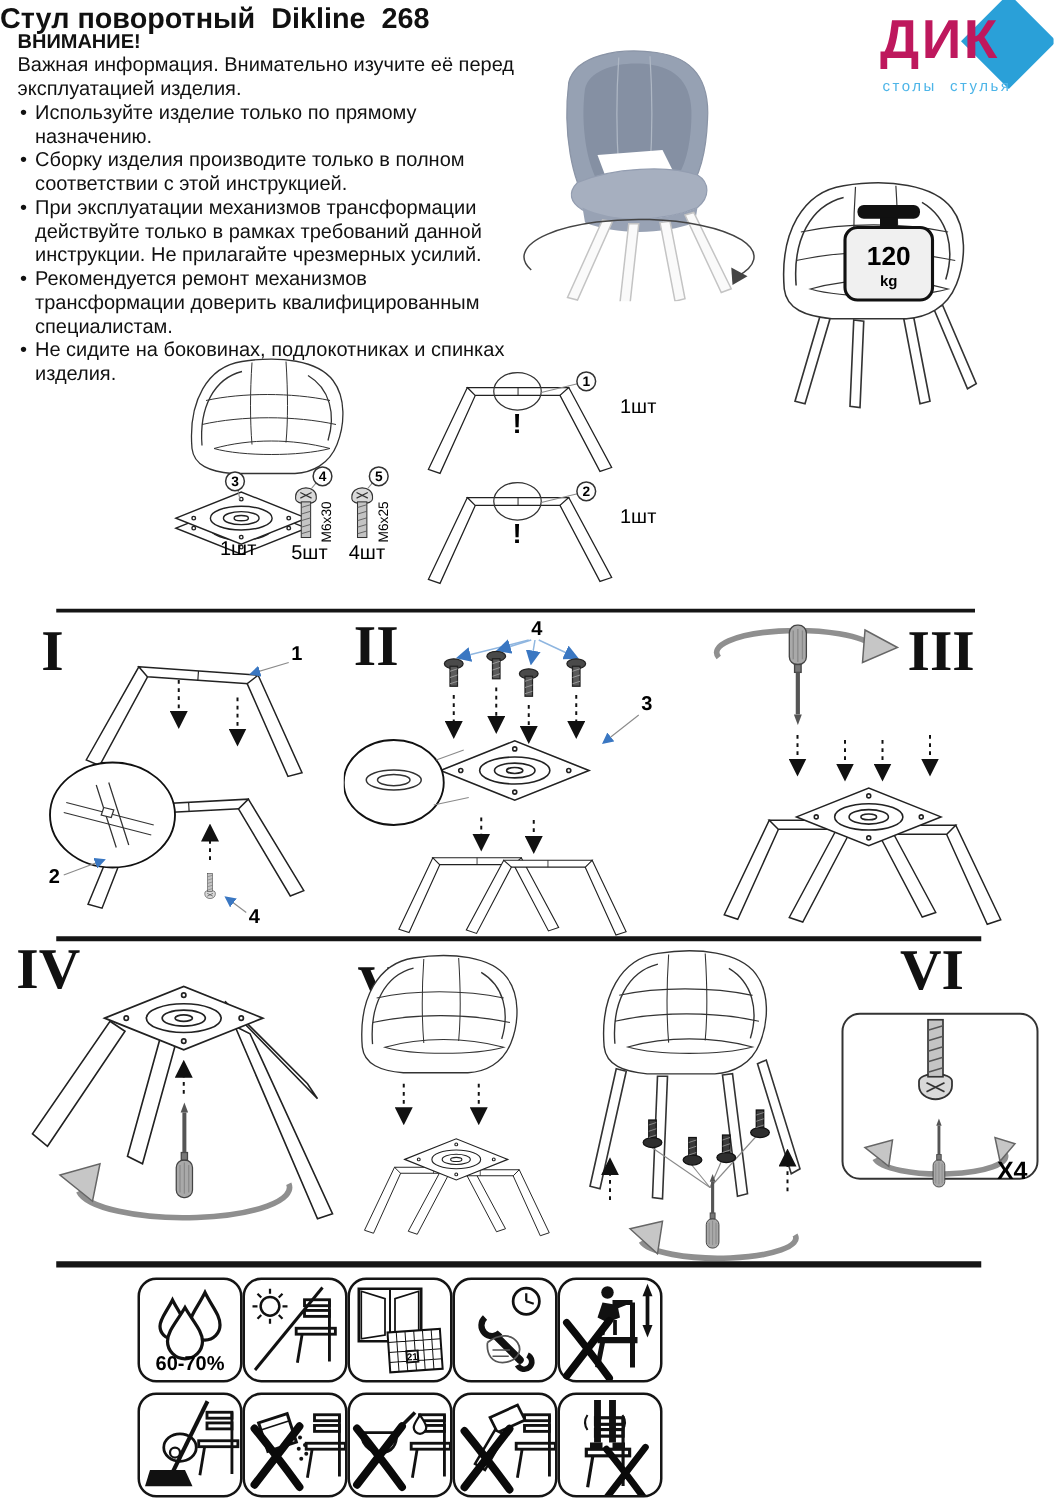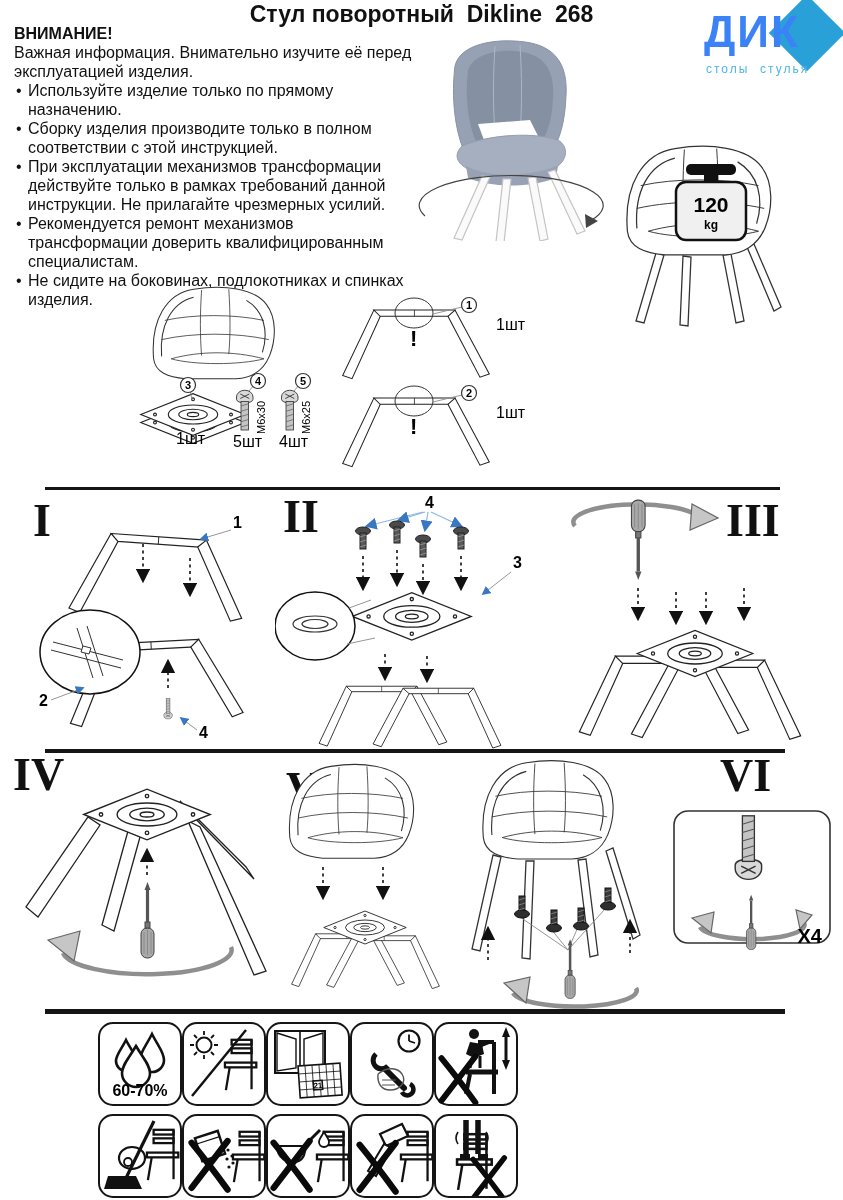--- a/index.html
+++ b/index.html
@@ -1,31 +1,31 @@
 <!DOCTYPE html>
 <html style="--logoblue: #2aa0d8; --taglineblue: #4db5e8; --arrowblue: #3a77c2;"><head>
 <meta charset="utf-8">
 <style>
   html,body{margin:0;padding:0;background:#fff}
   .page{position:relative;width:843px;height:1200px;background:#fff;overflow:hidden;
         font-family:"Liberation Sans","DejaVu Sans",sans-serif;color:#111}
   .abs{position:absolute}
-  .title{top:1px;left:0;right:0;text-align:center;font-size:23px;font-weight:700;white-space:pre}
+  .title{top:1px;left:0;right:0;font-size:23px;font-weight:700;white-space:pre}
   .warning{left:14px;top:24px;width:400px;font-size:16px;line-height:19px}
   .warn-head{font-weight:700}
   .warn-list{margin:0;padding:0;list-style:none}
   .warn-list li{padding-left:14px;position:relative}
   .warn-list li::before{content:"•";position:absolute;left:2px}
   .logo{left:698px;top:6px;width:142px;height:78px}
   .logo-diamond{position:absolute;right:6px;top:0px;width:54px;height:54px;background:var(--logoblue,#2aa0d8);transform:rotate(45deg)}
-  .logo-text{position:absolute;left:6px;top:4px;font-size:44px;font-weight:700;color:#3b82f6;letter-spacing:2px;line-height:1}
+  .logo-text{position:absolute;left:6px;top:4px;font-size:44px;font-weight:700;color:#be185d;letter-spacing:2px;line-height:1}
   .logo-tagline{position:absolute;left:8px;top:56px;font-size:12px;font-weight:400;color:var(--taglineblue,#4db5e8);letter-spacing:2px;white-space:pre}
   .roman{font-family:"Liberation Serif","DejaVu Serif",serif;font-size:46px;font-weight:700;line-height:1}
   .hr{background:#151515}
-  .icon-row{display:flex;left:98px}
+  .icon-row{display:flex;left:110px}
   .cicon{width:80px;height:80px;border:2.2px solid #151515;border-radius:15px;background:#fff;box-sizing:content-box}
   .cicon svg{display:block;width:80px;height:80px}
   svg text{font-family:"Liberation Sans","DejaVu Sans",sans-serif}
   .qty{font-size:16px}
   .dash{stroke:#111;stroke-width:1.6;stroke-dasharray:3 3.5;fill:none}
   .lead{stroke:#8fb6e0;stroke-width:1.2;fill:none}
   .lead2{stroke:#8a8a8a;stroke-width:0.9;fill:none}
   .rot{stroke:#8f8f8f;stroke-width:4.5;fill:none}
   .rothead{fill:#c6c6c6;stroke:#666;stroke-width:1.2}
   .callout-c{fill:#fff;stroke:#333;stroke-width:1.2}

